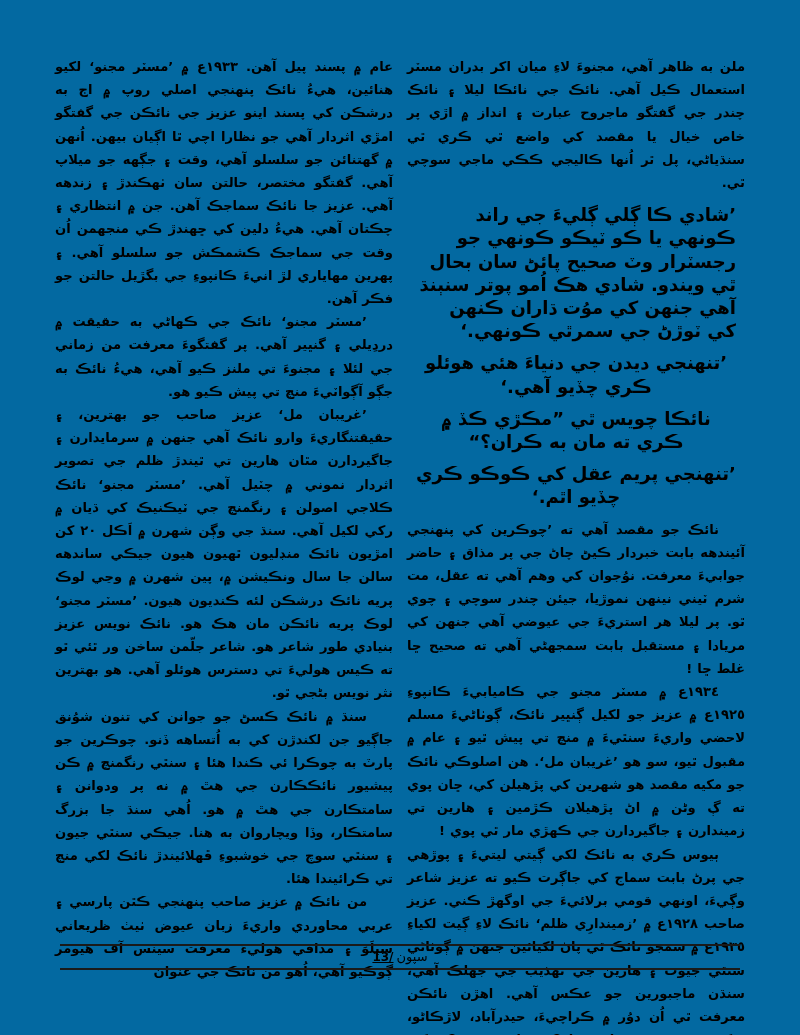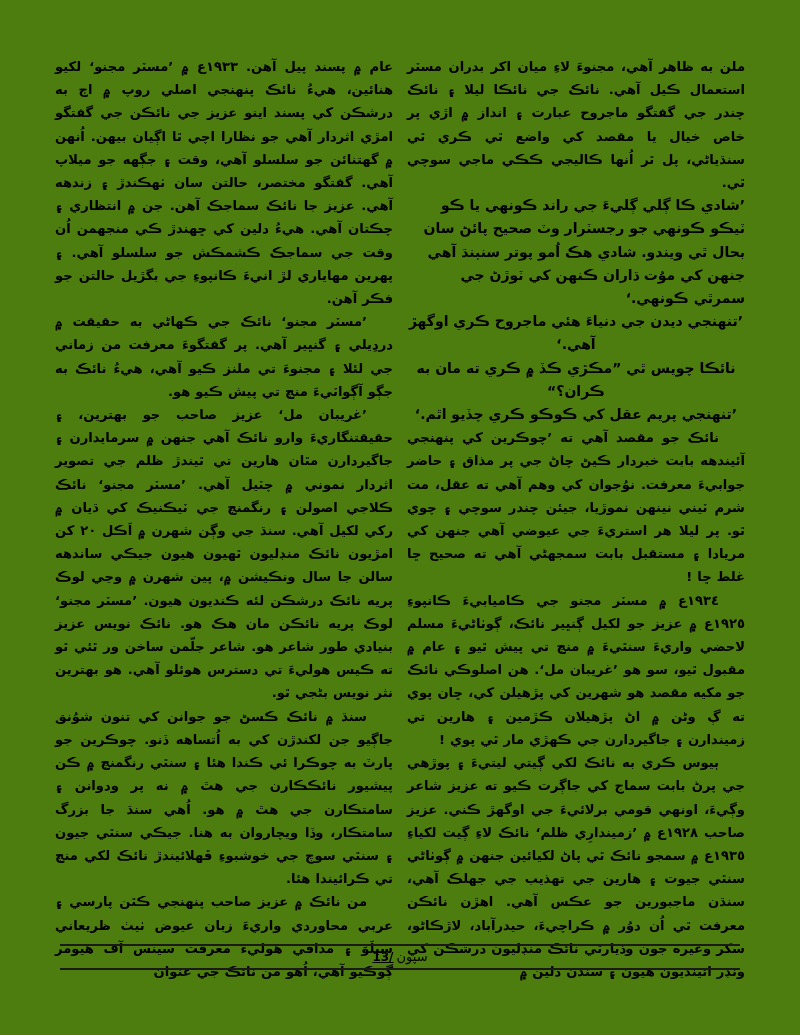--- a/index.html
+++ b/index.html
@@ -13,21 +13,21 @@
     position: relative;
     font-family: "DejaVu Sans", "Liberation Sans", sans-serif;
     color: #000000;
     overflow: hidden;
   }
 
   
   .page {
     position: absolute;
     inset: 0;
-    background: #4d7c0f;
+    background: #0369a1;
   }
 
   .content-area {
     position: absolute;
     left: 55px;
     right: 55px;
     top: 55px;
     height: 875px;
   }
 
@@ -60,22 +60,22 @@
     direction: rtl;
     unicode-bidi: isolate;
   }
 
   .para.indent {
     text-indent: 26px;
   }
 
   
   .quote-line {
-    margin: 0;
-    font-size: 14px;
+    margin: 9px;
+    font-size: 18px;
     line-height: 23.2px;
     font-weight: 700;
     text-align: center;
     text-align-last: center;
     direction: rtl;
     unicode-bidi: isolate;
   }
 
   .quote-line.right-ish {
     text-align: right;
@@ -134,21 +134,21 @@
         <p class="para">عام ۾ پسند پيل آهن. ١٩٣٣ع ۾ ’مسٽر مجنو‘ لکيو هنائين، هيءُ نائڪ پنهنجي اصلي روپ ۾ اڄ به درشڪن کي پسند اينو عزيز جي نائڪن جي گفتگو امڙي اثردار آهي جو نظارا اچي ٿا اڳيان بيهن. اُنهن ۾ گهتنائن جو سلسلو آهي، وقت ۽ جڳهه جو ميلاپ آهي. گفتگو مختصر، حالتن سان ٺهڪندڙ ۽ زندهه آهي. عزيز جا نائڪ سماجڪ آهن. جن ۾ انتظاري ۽ چڪتان آهي. هيءُ دلين کي ڇهندڙ ڪي منجهمن اُن وقت جي سماجڪ ڪشمڪش جو سلسلو آهي. ۽ پهرين مهاياري لڙ انيءَ ڪانپوءِ جي بگڙيل حالتن جو فڪر آهن.</p>
         <p class="para indent">’مسٽر مجنو‘ نائڪ جي ڪهاڻي به حقيقت ۾ دردِيلي ۽ گنڀير آهي. پر گفتگوءَ معرفت من زماني جي لئلا ۽ مجنوءَ تي ملنز ڪيو آهي، هيءُ نائڪ به جڳو آڳواٽيءَ منچ تي پيش ڪيو هو.</p>
         <p class="para indent">’غريبان مل‘ عزيز صاحب جو بهترين، ۽ حقيقتنگاريءَ وارو نائڪ آهي جنهن ۾ سرمايدارن ۽ جاگيردارن مٿان هارين تي ٿيندڙ ظلم جي تصوير اثردار نموني ۾ چٽيل آهي. ’مسٽر مجنو‘ نائڪ ڪلاجي اصولن ۽ رنگمنچ جي ٽيڪنيڪ کي ڌيان ۾ رکي لکيل آهي. سنڌ جي وڳن شهرن ۾ اَڪل ٢٠ کن امڙيون نائڪ منڊليون ٿهيون هيون جيڪي ساندهه سالن جا سال ونڪيشن ۾، پين شهرن ۾ وڃي لوڪ پريه نائڪ درشڪن لئه ڪنديون هيون. ’مسٽر مجنو‘ لوڪ پريه نائڪن مان هڪ هو. نائڪ نويس عزيز بنيادي طور شاعر هو. شاعر جلّمن ساخن ور ٿئي ٿو ته ڪيس هوليءَ تي دسترس هوئلو آهي. هو بهترين نثر نويس بڻجي ٿو.</p>
         <p class="para indent">سنڌ ۾ نائڪ ڪسڻ جو جوانن کي تنون شوُنق جاڳيو جن لکندڙن کي به اُتساهه ڏنو. چوڪرين جو پارٽ به چوڪرا ئي ڪندا هئا ۽ سنٿي رنگمنچ ۾ ڪن پيشيور نائڪڪارن جي هٿ ۾ نه پر ودوانن ۽ سامتڪارن جي هٿ ۾ هو. اُهي سنڌ جا بزرگ سامتڪار، وڏا ويچاروان به هنا. جيڪي سنٿي جيون ۽ سنٿي سوچ جي خوشبوءِ ڦهلائيندڙ نائڪ لکي منچ تي ڪرائيندا هئا.</p>
         <p class="para indent">من نائڪ ۾ عزيز صاحب پنهنجي ڪٿن پارسي ۽ عربي محاوردي واريءَ زبان عيوض ٺيٺ ظريعاني سيلَوَ ۽ مذاقي هوليءَ معرفت سينس آف هيومر ڳوڪيو آهي، اُهو من نائڪ جي عنوان</p>
       </div>
 
       <div class="column">
         <p class="para">ملن به ظاهر آهي، مجنوءَ لاءِ ميان اکر بدران مسٽر استعمال ڪيل آهي. نائڪ جي نائڪا ليلا ۽ نائڪ چندر جي گفتگو ماجروح عبارت ۽ انداز ۾ اڙي پر خاص خيال يا مقصد کي واضع ٿي ڪري ٿي سنڌياڻي، پل ٿر اُنها ڪاليجي ڪڪي ماجي سوچي ٿي.</p>
         <p class="quote-line right-ish">’شادي ڪا ڳلي ڳليءَ جي راند ڪونهي يا ڪو ٽيڪو ڪونهي جو رجسٽرار وٽ صحيح پائڻ سان بحال ٿي ويندو. شادي هڪ اُمو پوتر سنٻنڌ آهي جنهن کي موُت ڌاران ڪنهن کي ٽوڙڻ جي سمرٿي ڪونهي.‘</p>
-        <p class="quote-line">’تنهنجي ديدن جي دنياءَ هئي ماجروح ڪري اوگهڙ آهي.‘</p>
+        <p class="quote-line">’تنهنجي ديدن جي دنياءَ هئي هوئلو ڪري چڏيو آهي.‘</p>
         <p class="quote-line">نائڪا چويس ٿي ”مڪڙي ڪڏ ۾ ڪري ته مان به ڪران؟“</p>
         <p class="quote-line">’تنهنجي پريم عقل کي ڪوڪو ڪري چڏيو اٿم.‘</p>
         <p class="para indent">نائڪ جو مقصد آهي ته ’چوڪرين کي پنهنجي آئيندهه بابت خبردار ڪيڻ چاڻ جي پر مذاق ۽ حاضر جوابيءَ معرفت. نوُجوان کي وهم آهي ته عقل، مت شرم ٽيني نينهن نموڙيا، جيئن چندر سوچي ۽ چوي ٿو. پر ليلا هر استريءَ جي عيوضي آهي جنهن کي مريادا ۽ مستقبل بابت سمجهڻي آهي ته صحيح ڇا غلط ڇا !</p>
         <p class="para indent">١٩٣٤ع ۾ مسٽر مجنو جي ڪاميابيءَ ڪانپوءِ ١٩٢٥ع ۾ عزيز جو لکيل ڳنڀير نائڪ، ڳوٺاڻيءَ مسلم لاحضي واريءَ سنٿيءَ ۾ منچ تي پيش ٿيو ۽ عام ۾ مقبول ٿيو، سو هو ’غريبان مل‘. هن اصلوڪي نائڪ جو مکيه مقصد هو شهرين کي پڙهيلن کي، ڇان پوي ته ڳ وڻن ۾ اڻ پڙهيلان ڪڙمين ۽ هارين تي زميندارن ۽ جاگيردارن جي ڪهڙي مار ٿي پوي !</p>
         <p class="para indent">ٻيوس ڪري به نائڪ لکي ڳيتي ليتيءَ ۽ پوڙهي جي پرڻ بابت سماج کي جاڳرت ڪيو ته عزيز شاعر وڳيءَ، اونهي قومي برلائيءَ جي اوگهڙ ڪني. عزيز صاحب ١٩٢٨ع ۾ ’زميندارِي ظلم‘ نائڪ لاءِ ڳيت لکياءِ ١٩٣٥ع ۾ سمجو نائڪ ٿي پاڻ لکيائين جنهن ۾ ڳوٺاڻي سنٿي جيوت ۽ هارين جي تهذيب جي جهلڪ آهي، سنڌن ماجبورين جو عڪس آهي. اهڙن نائڪن معرفت ٿي اُن دوُر ۾ ڪراچيءَ، حيدرآباد، لاڙڪاڻو، سکر وغيره جون وڏيارٿي نائڪ منڊليون درشڪن کي ونڊر ائينديون هيون ۽ سنڌن دلين ۾</p>
       </div>
 
     </div>
   </div>
 

